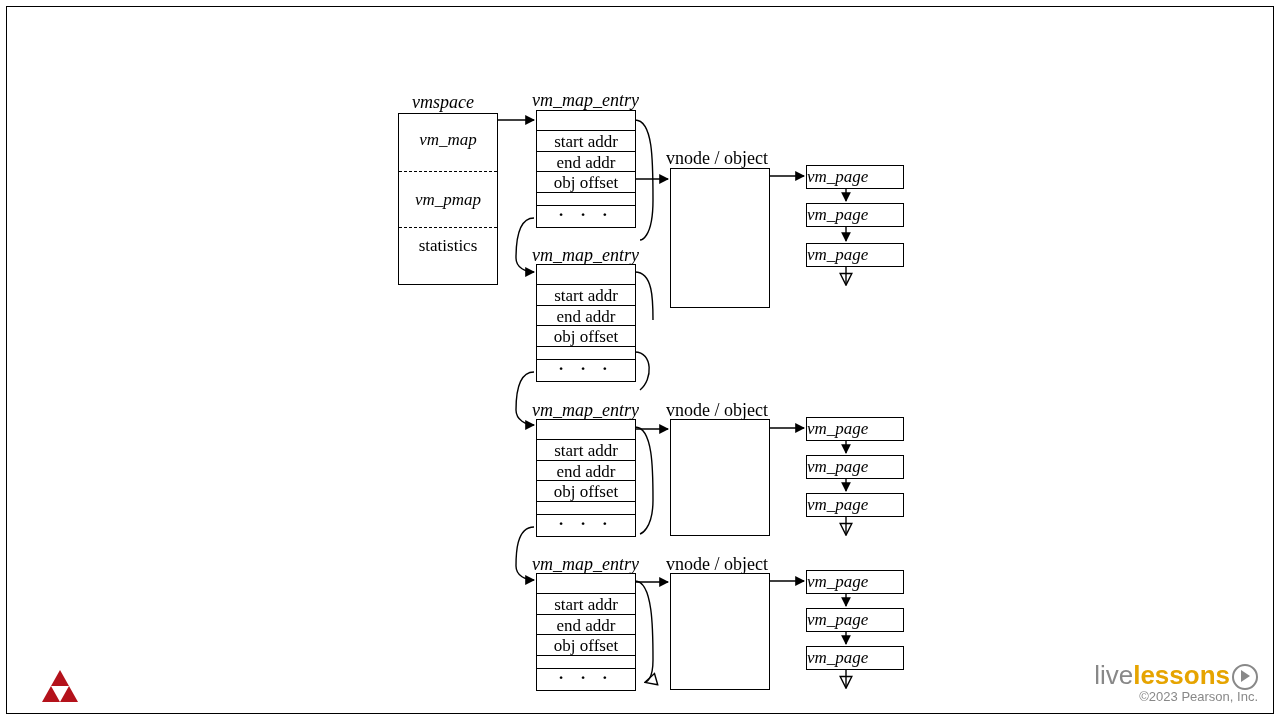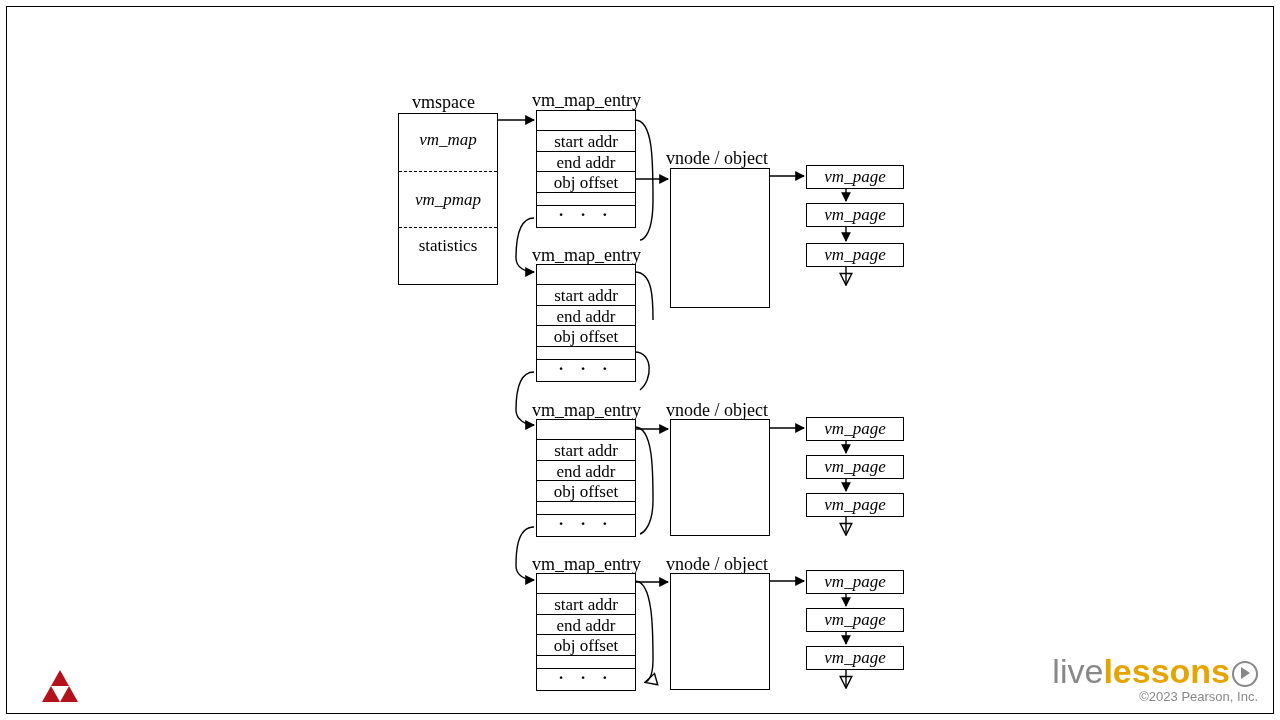--- a/index.html
+++ b/index.html
@@ -1,29 +1,29 @@
 <!DOCTYPE html>
 <html><head>
 <meta charset="utf-8">
 <style>
   html,body{margin:0;padding:0;width:1280px;height:720px;background:#fff;font-family:"Times New Roman",serif;color:#000;overflow:hidden}
   .stage{position:relative;width:1280px;height:720px}
   .border{position:absolute;left:6px;top:6px;right:6px;bottom:6px;border:1px solid #000}
   .title{position:absolute;left:0;right:0;top:24px;text-align:center;font-weight:700;font-family:Arial,Helvetica,sans-serif;font-size:46px}
-  .lbl{position:absolute;font-size:18px;white-space:nowrap}
+  .lbl{position:absolute;font-style:italic;font-size:18px;white-space:nowrap}
   .box{position:absolute;border:1px solid #000;background:#fff}
   .dash{border-top:1px dashed #000;position:absolute;height:0}
   .solid{border-top:1px solid #000;position:absolute;height:0}
   .cell{position:absolute;left:0;right:0;text-align:center;font-size:17px}
   .celli{font-style:italic}
   .dots{font-weight:700;letter-spacing:6px}
-  .pg{position:absolute;border:1px solid #000;width:96px;height:22px;text-align:center;font-style:italic;font-size:17px;line-height:22px}
+  .pg{position:absolute;border:1px solid #000;width:96px;height:22px;font-style:italic;font-size:17px;line-height:22px}
   svg.over{position:absolute;left:0;top:0;width:1280px;height:720px;pointer-events:none}
   .logo-r{position:absolute;right:22px;bottom:16px;text-align:right;font-family:Arial,Helvetica,sans-serif}
-  .logo-r .l1{font-size:34px;color:#888;font-weight:300}
+  .logo-r .l1{font-size:26px;color:#888;font-weight:300}
   .logo-r .l1 b{color:#e6a400;font-weight:700}
   .logo-r .l2{font-size:13px;color:#888;margin-top:-2px}
   .tri{position:absolute;left:42px;bottom:18px;width:36px;height:32px}
 </style>
 </head>
 <body>
 <div class="stage">
   <div class="border"></div>
 
   <div class="lbl" style="left:412px;top:92px">vmspace</div>

